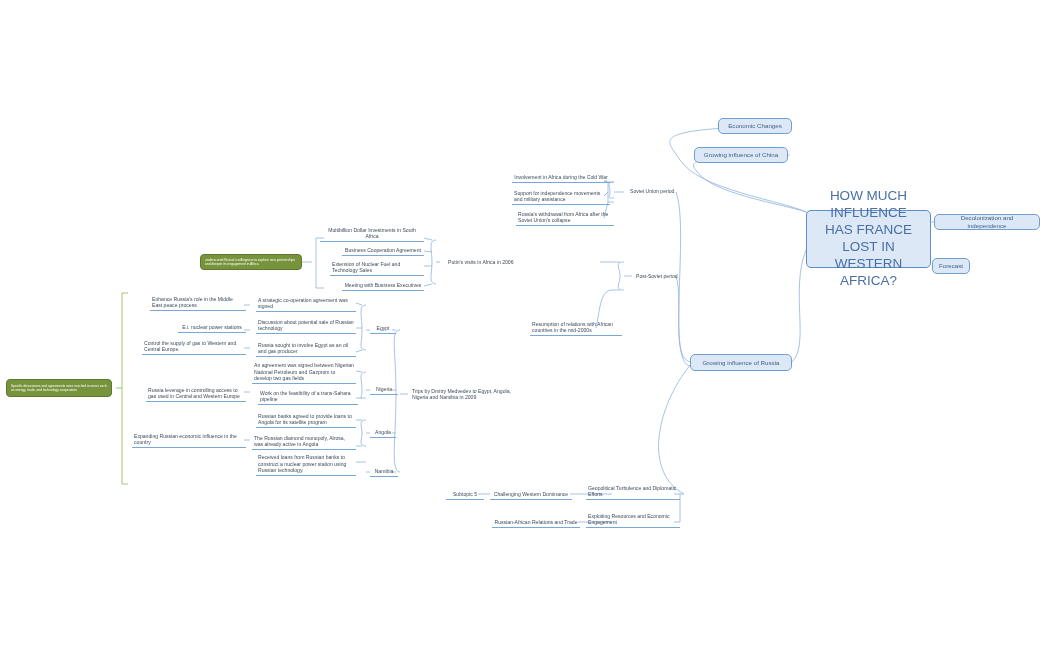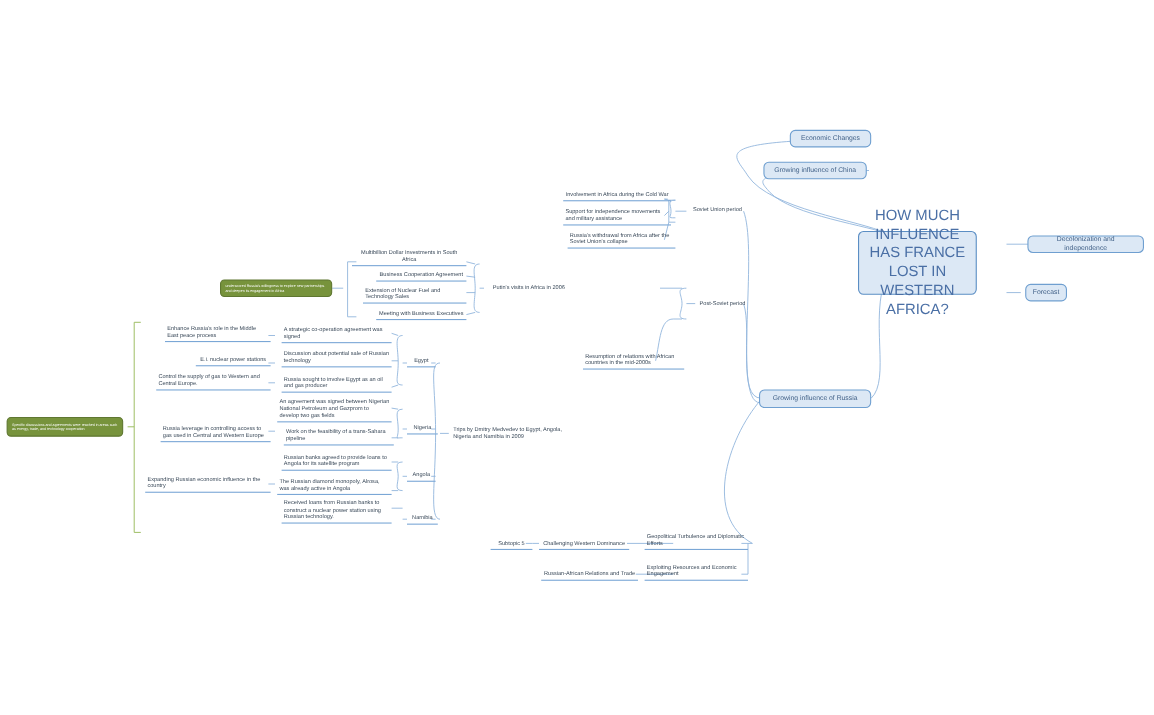--- a/index.html
+++ b/index.html
@@ -178,21 +178,21 @@
     <g fill="none" stroke="#9dbd63" stroke-width="0.9">
 
       <path d="M122,293 L128,293"></path>
       <path d="M122,293 L122,484"></path>
       <path d="M122,484 L128,484"></path>
       <path d="M122,388 L116,388"></path>
       <path d="M110,388 L104,388"></path>
     </g>
   </svg>
 
-  <div class="node root" style="left:780px; top:210px; width:108px; height:58px;">
+  <div class="node root" style="left:806px; top:210px; width:125px; height:58px;">
     <span>HOW MUCH INFLUENCE HAS FRANCE LOST IN WESTERN AFRICA?</span>
   </div>
 
   <div class="node pill" style="left:718px; top:118px; width:74px; height:16px;">
     <span>Economic Changes</span>
   </div>
   <div class="node pill" style="left:694px; top:147px; width:94px; height:16px;">
     <span>Growing influence of China</span>
   </div>
 

